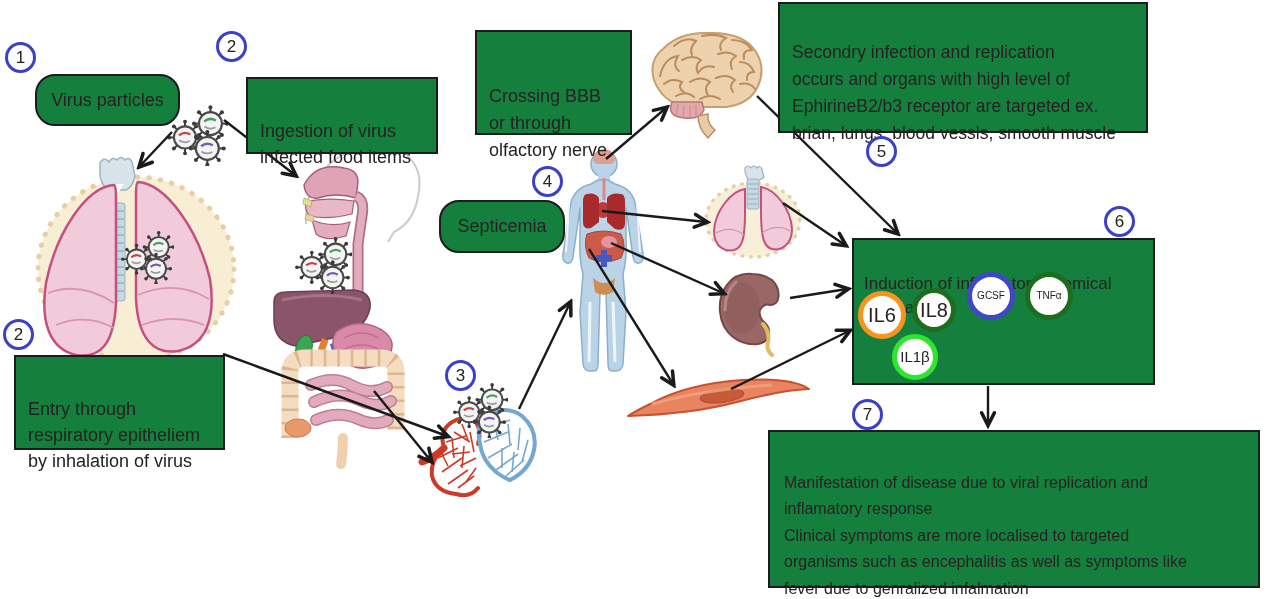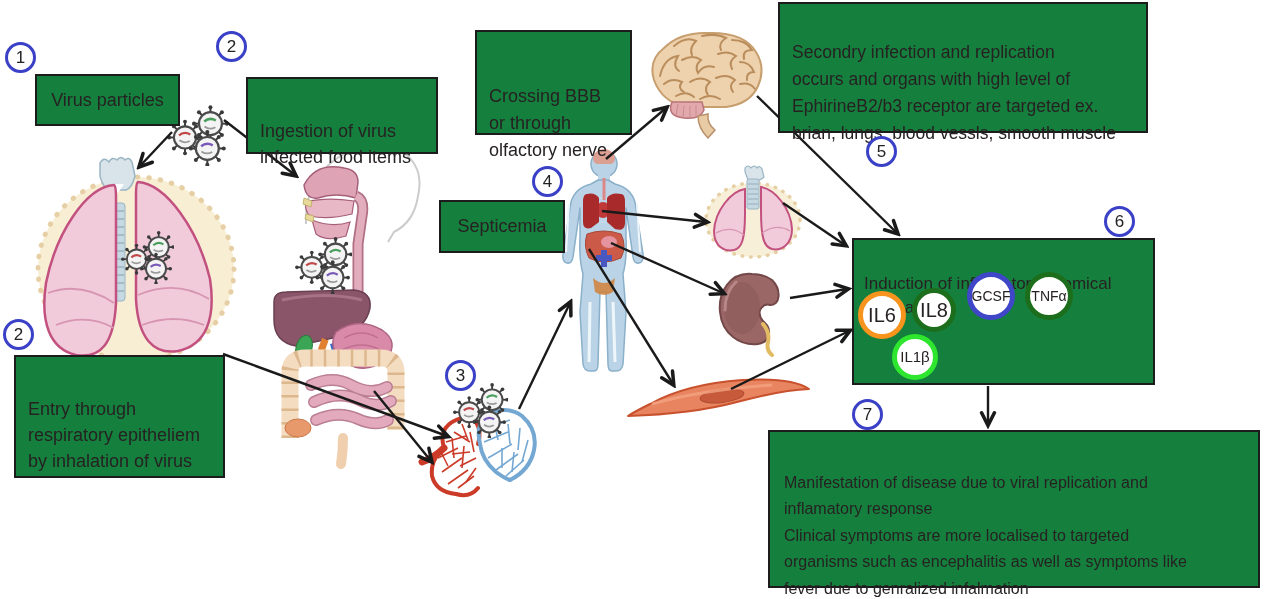--- a/index.html
+++ b/index.html
@@ -3,34 +3,34 @@
 <meta charset="utf-8">
 <style>
   html,body{margin:0;padding:0;background:#fff;}
   #stage{position:relative;width:1267px;height:599px;background:#ffffff;overflow:hidden;
          font-family:"Liberation Sans","DejaVu Sans",sans-serif;color:#262122;}
   svg{display:block;}
   .illu{position:absolute;}
   #arrow-layer{position:absolute;left:0;top:0;pointer-events:none;}
   .box{position:absolute;border:2px solid #1c1c1c;background:#15803d;box-sizing:border-box;
        font-size:18px;line-height:25px;padding:10px 12px;white-space:pre-line;z-index:5;}
-  .box--center{display:flex;align-items:center;justify-content:center;text-align:center;padding:4px;}
+  .box--center{display:flex;align-items:center;justify-content:center;text-align:center;padding:4px;border-radius:20px;}
   #box-ingestion{line-height:26px;padding-top:13px;margin-top:17px;}
   #box-crossing{line-height:27px;padding-top:24px;}
   #box-secondary{font-size:17.5px;line-height:27px;padding:8px 12px;}
   #box-entry-blood{line-height:26px;padding-top:13px;}
   #box-entry-resp{line-height:26px;padding-top:13px;}
   #box-manifestation{font-size:16px;line-height:26.5px;padding:11px 14px;}
   #box-induction{font-size:17px;line-height:24px;padding:8px 10px;}
   .step{position:absolute;width:31px;height:31px;border:3.5px solid #3a41c6;border-radius:50%;
         background:#fff;box-sizing:border-box;display:flex;align-items:center;justify-content:center;
         font-size:17px;color:#222;z-index:8;}
   .cyt{position:absolute;border-radius:50%;background:#fff;box-sizing:border-box;border:5px solid #999;
        display:flex;align-items:center;justify-content:center;font-size:20px;color:#262122;z-index:6;}
-  #cyt-gcsf,#cyt-tnfa{font-size:14px;}
+  #cyt-gcsf,#cyt-tnfa{font-size:10px;}
   #cyt-il1b{font-size:15px;}
 </style>
 </head>
 <body>
 
 <div id="stage">
 
   <svg width="0" height="0">
     <defs>
       <g id="virus">
@@ -327,21 +327,21 @@
     </div>
     <div class="cyt" id="cyt-tnfa" style="left: 171px; top: 32px; width: 48px; height: 48px; border-color: rgb(28, 110, 28);">
       <span>TNFα</span>
     </div>
     <div class="cyt" id="cyt-il1b" style="left: 38px; top: 94px; width: 46px; height: 46px; border-color: rgb(46, 230, 46);">
       <span>IL1β</span>
     </div>
   </div>
 
 
-  <div class="box" id="box-entry-resp" style="left:14px;top:355px;width:211px;height:123px">
+  <div class="box" id="box-entry-resp" style="left:14px;top:355px;width:211px;height:95px">
     <span>Entry through
 respiratory epitheliem
 by inhalation of virus</span>
   </div>
 
   <div class="box" id="box-manifestation" style="left:768px;top:430px;width:492px;height:158px">
     <span>Manifestation of disease due to viral replication and
 inflamatory response
 Clinical symptoms are more localised to targeted
 organisms such as encephalitis as well as symptoms like

